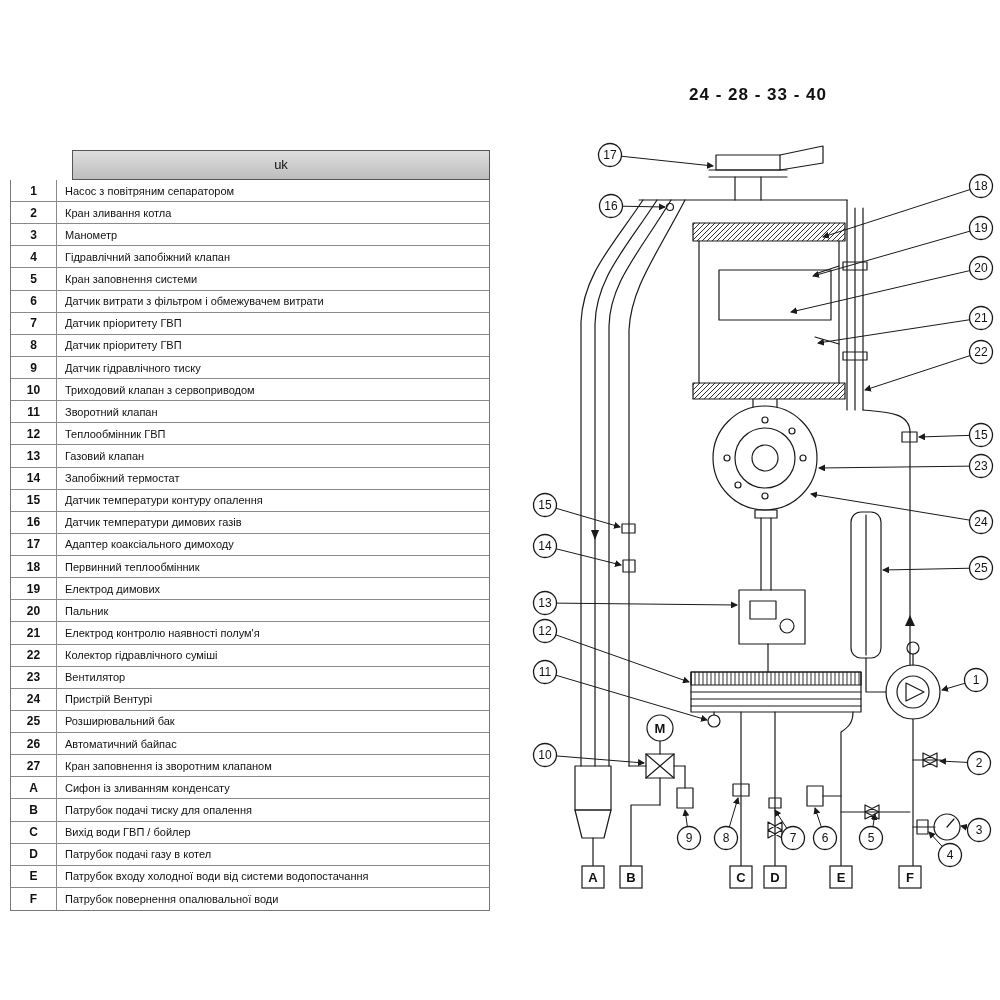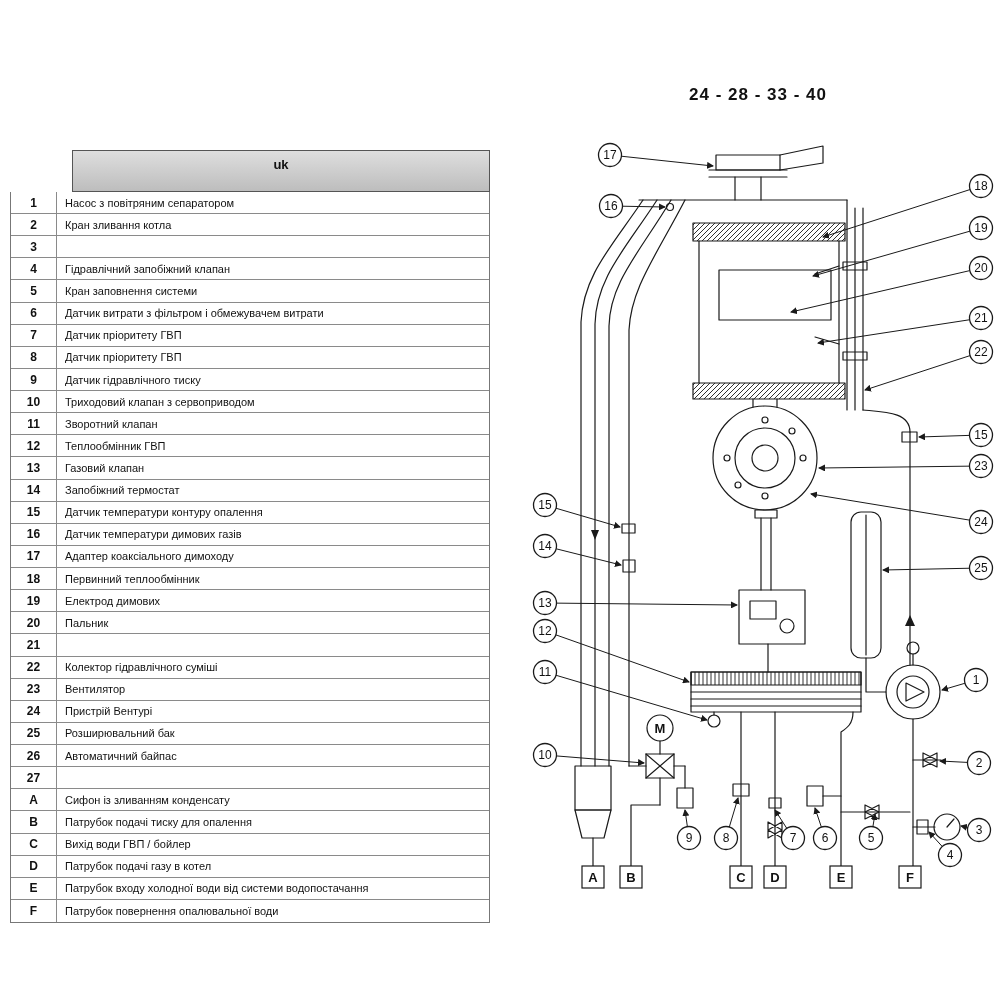--- a/index.html
+++ b/index.html
@@ -2,22 +2,22 @@
 <html><head>
 <meta charset="utf-8">
 <style>
   * { margin:0; padding:0; box-sizing:border-box; }
   html,body { width:1000px; height:1000px; }
   body { background:#fff; font-family:"Liberation Sans","DejaVu Sans",sans-serif; position:relative; overflow:hidden; color:#111; }
 
   
   .parts-table { position:absolute; left:10px; top:150px; width:480px; }
   .table-header {
-    margin-left:62px; height:42px; line-height:28px; text-align:center;
-    font-weight:bold; font-size:13px;
+    margin-left:62px; height:30px; line-height:28px; text-align:center;
+    font-weight:normal; font-size:13px;
     background:linear-gradient(#dedede,#bdbdbd);
     border:1px solid #555;
   }
   .table-body {
     display:grid; grid-template-rows:repeat(33,1fr); height:731px;
     border:1px solid #777; border-top:none;
   }
   .trow { display:grid; grid-template-columns:46px 1fr; border-bottom:1px solid #8a8a8a; background:#fff; }
   .trow:last-child { border-bottom:none; }
   .tkey { border-right:1px solid #8a8a8a; display:flex; align-items:center; justify-content:center;
@@ -48,20 +48,21 @@
       <div class="trow">
         <div class="tkey">1</div>
         <div class="tlabel">Насос з повітряним сепаратором</div>
       </div>
       <div class="trow">
         <div class="tkey">2</div>
         <div class="tlabel">Кран зливання котла</div>
       </div>
       <div class="trow">
         <div class="tkey">3</div>
+        <div class="tlabel">Манометр</div>
       </div>
       <div class="trow">
         <div class="tkey">4</div>
         <div class="tlabel">Гідравлічний запобіжний клапан</div>
       </div>
       <div class="trow">
         <div class="tkey">5</div>
         <div class="tlabel">Кран заповнення системи</div>
       </div>
       <div class="trow">
@@ -119,20 +120,21 @@
       <div class="trow">
         <div class="tkey">19</div>
         <div class="tlabel">Електрод димових</div>
       </div>
       <div class="trow">
         <div class="tkey">20</div>
         <div class="tlabel">Пальник</div>
       </div>
       <div class="trow">
         <div class="tkey">21</div>
+        <div class="tlabel">Електрод контролю наявності полум'я</div>
       </div>
       <div class="trow">
         <div class="tkey">22</div>
         <div class="tlabel">Колектор гідравлічного суміші</div>
       </div>
       <div class="trow">
         <div class="tkey">23</div>
         <div class="tlabel">Вентилятор</div>
       </div>
       <div class="trow">
@@ -142,20 +144,21 @@
       <div class="trow">
         <div class="tkey">25</div>
         <div class="tlabel">Розширювальний бак</div>
       </div>
       <div class="trow">
         <div class="tkey">26</div>
         <div class="tlabel">Автоматичний байпас</div>
       </div>
       <div class="trow">
         <div class="tkey">27</div>
+        <div class="tlabel">Кран заповнення із зворотним клапаном</div>
       </div>
       <div class="trow">
         <div class="tkey">A</div>
         <div class="tlabel">Сифон із зливанням конденсату</div>
       </div>
       <div class="trow">
         <div class="tkey">B</div>
         <div class="tlabel">Патрубок подачі тиску для опалення</div>
       </div>
       <div class="trow">

